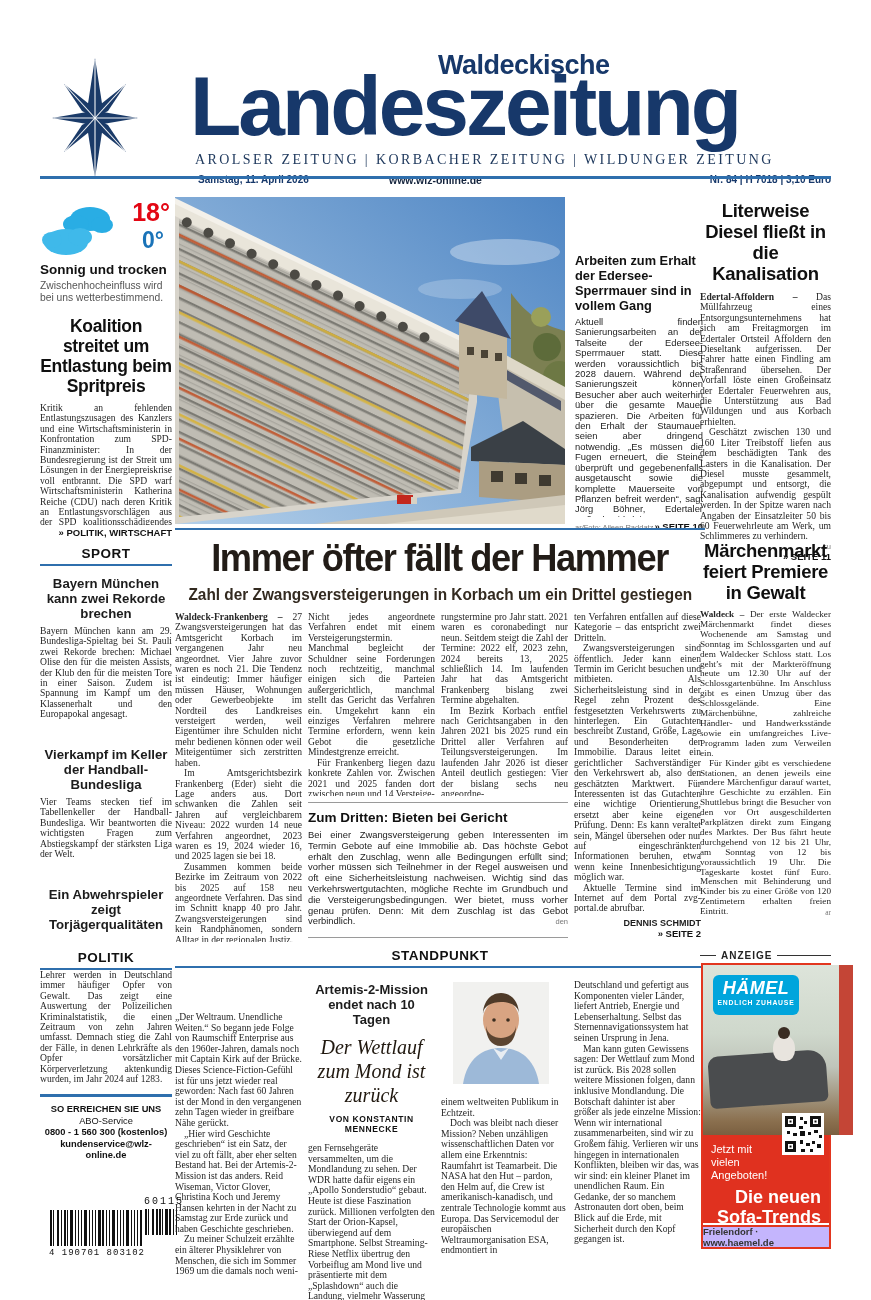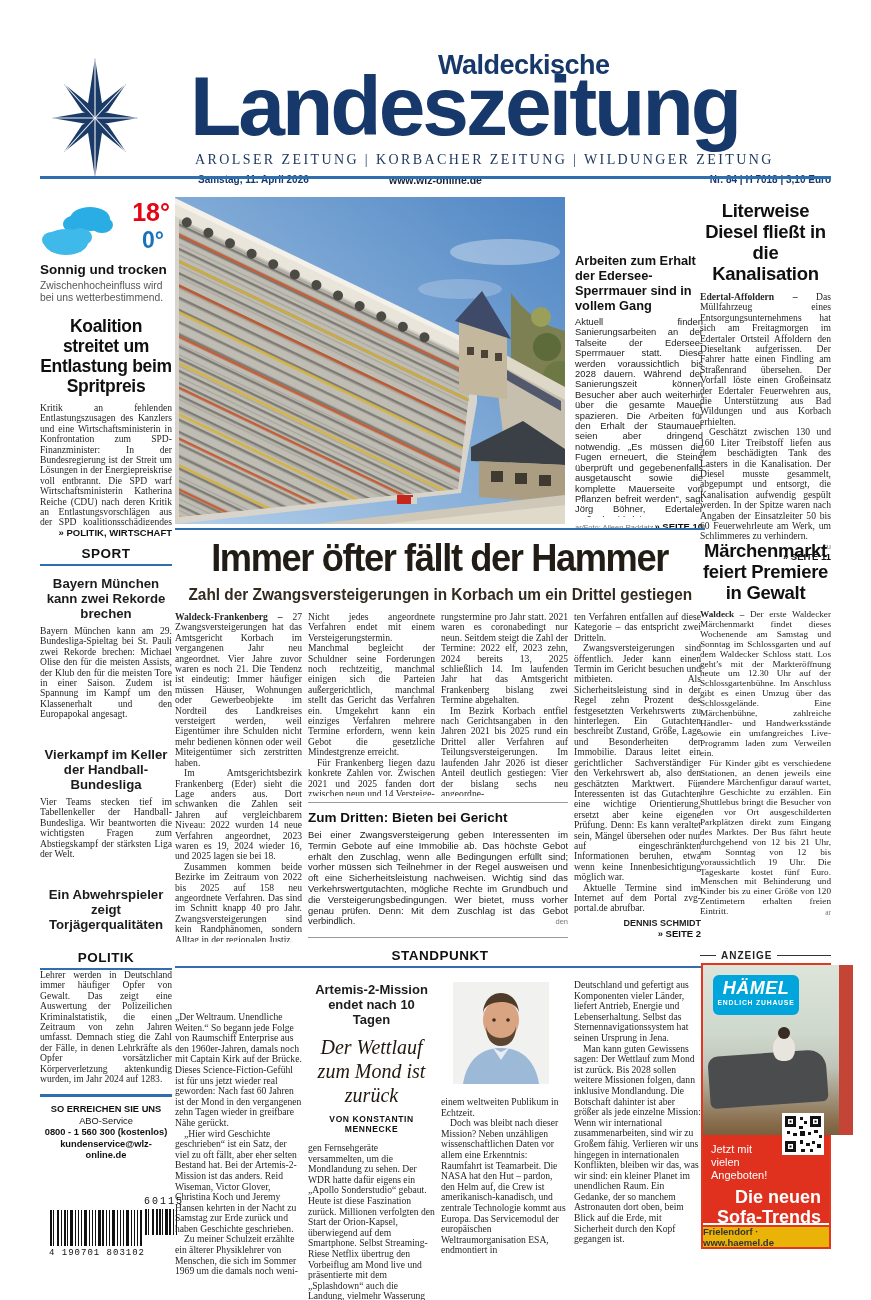--- a/index.html
+++ b/index.html
@@ -367,17 +367,17 @@
             <rect x="31" y="6" width="5" height="5"></rect>
             <rect x="6" y="31" width="5" height="5"></rect>
           </g>
         <g fill="#111">
             <rect x="7.5" y="7.5" width="2" height="2"></rect>
             <rect x="32.5" y="7.5" width="2" height="2"></rect>
             <rect x="7.5" y="32.5" width="2" height="2"></rect>
           </g>
       </svg>
     </div>
-    <div class="abs" style="left:0;bottom:0;width:126px;height:20px;background:#eab308;border-top:2px solid #e2361f;
+    <div class="abs" style="left:0;bottom:0;width:126px;height:20px;background:#c4b5fd;border-top:2px solid #e2361f;
          display:flex;align-items:center;justify-content:center;font-size:9.5px;font-weight:bold;color:#333;">Frielendorf · www.haemel.de</div>
   </div>
 
 </div>
 
 </body></html>

